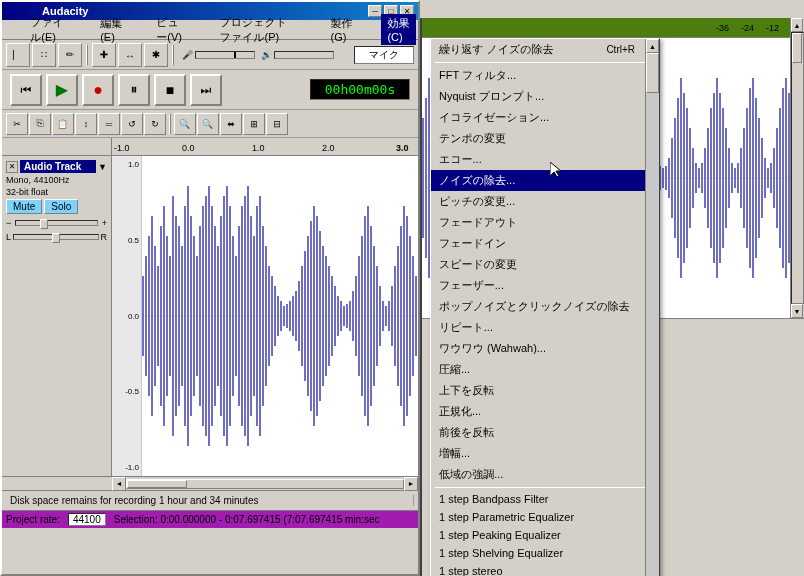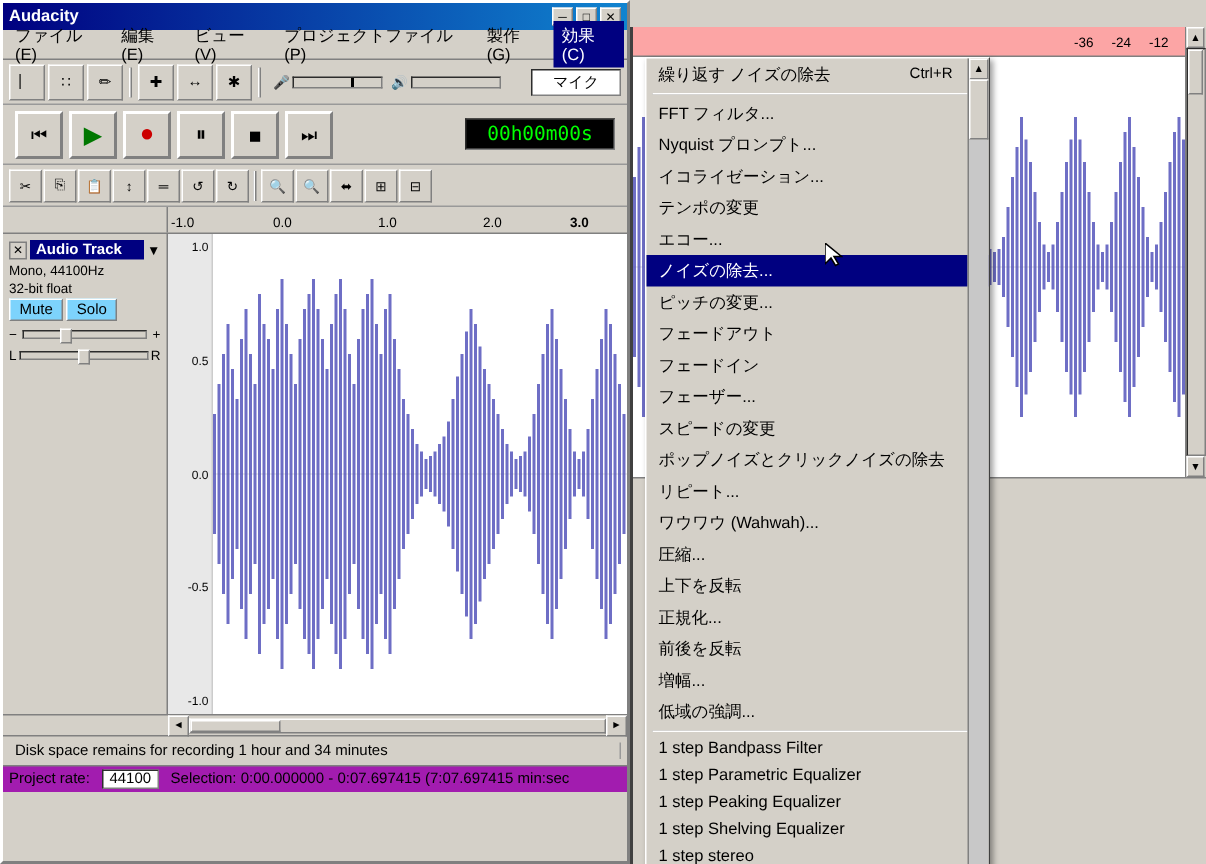--- a/index.html
+++ b/index.html
@@ -3,27 +3,27 @@
   <meta charset="utf-8">
   <style>
     * { margin: 0; padding: 0; box-sizing: border-box; }
     body { width: 804px; height: 576px; background: #d4d0c8; font-family: 'MS UI Gothic', 'MS Gothic', Tahoma, sans-serif; font-size: 11px; overflow: hidden; position: relative; }
 
     
     .main-window { width: 420px; height: 576px; background: #d4d0c8; border: 2px solid #fff; border-right-color: #808080; border-bottom-color: #808080; position: absolute; top: 0; left: 0; }
 
     
     .title-bar { background: linear-gradient(to right, #000080, #1084d0); height: 18px; display: flex; align-items: center; justify-content: space-between; padding: 0 4px; }
-    .title-text { color: white; font-size: 11px; font-weight: bold; }
+    .title-text { color: white; font-size: 11px; font-weight: bold; margin-left: 36px; }
     .title-buttons { display: flex; gap: 2px; }
     .title-btn { width: 14px; height: 12px; background: #d4d0c8; border: 1px solid #808080; border-top-color: #fff; border-left-color: #fff; font-size: 8px; display: flex; align-items: center; justify-content: center; cursor: pointer; }
 
     
     .menu-bar { height: 20px; background: #d4d0c8; display: flex; align-items: center; border-bottom: 1px solid #808080; padding: 0 2px; gap: 2px; }
-    .menu-item { padding: 2px 6px; font-size: 11px; cursor: pointer; }
+    .menu-item { padding: 2px 6px; font-size: 11px; cursor: pointer; margin-left: 20px; }
 
     
     .toolbar-area { height: 30px; background: #d4d0c8; display: flex; align-items: center; padding: 2px 4px; border-bottom: 1px solid #999; gap: 2px; }
     .toolbar-btn { width: 24px; height: 24px; background: #d4d0c8; border: 1px solid #808080; border-top-color: #fff; border-left-color: #fff; display: flex; align-items: center; justify-content: center; cursor: pointer; font-size: 10px; }
     .toolbar-separator { width: 2px; height: 20px; background: #808080; margin: 0 2px; border-left: 1px solid #fff; }
 
     
     .transport-area { height: 40px; background: #d4d0c8; display: flex; align-items: center; padding: 2px 8px; gap: 4px; border-bottom: 1px solid #999; }
     .transport-btn { width: 32px; height: 32px; background: #d4d0c8; border: 2px solid; border-top-color: #fff; border-left-color: #fff; border-bottom-color: #808080; border-right-color: #808080; display: flex; align-items: center; justify-content: center; cursor: pointer; font-size: 14px; }
 
@@ -133,21 +133,21 @@
     <div class="edit-btn">⊟</div>
   </div>
 
   <div style="height:18px;background:#d4d0c8;display:flex;border-bottom:1px solid #808080;font-size:9px;">
     <div style="width:110px;border-right:1px solid #808080;"></div>
     <div style="flex:1;position:relative;overflow:hidden;">
       <span style="position:absolute;left:2px;bottom:2px;">-1.0</span>
       <span style="position:absolute;left:70px;bottom:2px;">0.0</span>
       <span style="position:absolute;left:140px;bottom:2px;">1.0</span>
       <span style="position:absolute;left:210px;bottom:2px;">2.0</span>
-      <span style="position:absolute;left:268px;bottom:2px;font-weight:bold;">3.0</span>
+      <span style="position:absolute;left:284px;bottom:2px;font-weight:bold;">3.0</span>
     </div>
   </div>
 
   <div class="track-area">
 
     <div class="track-controls">
       <div class="track-header">
         <div class="track-close">✕</div>
         <div class="track-name">Audio Track</div>
         <div style="font-size:9px;cursor:pointer;">▼</div>
@@ -307,21 +307,21 @@
   </div>
   <div style="height:18px;background:#a21caf;border-top:1px solid #808080;display:flex;align-items:center;font-size:10px;padding:0 4px;gap:8px;">
     <span>Project rate:</span>
     <div style="border:1px inset #808080;padding:0 4px;background:#fff;">44100</div>
     <span>Selection: 0:00.000000 - 0:07.697415 (7:07.697415 min:sec</span>
   </div>
 </div>
 
 <div style="position:absolute;top:18px;left:420px;width:384px;height:558px;background:#d4d0c8;border-left:2px solid #404040;">
 
-  <div style="display:flex;justify-content:flex-end;padding:2px 8px;gap:12px;font-size:9px;border-bottom:1px solid #808080;height:20px;align-items:center;background:#fca5a5;">
+  <div style="display:flex;justify-content:flex-end;padding:2px 8px;gap:12px;font-size:9px;border-bottom:1px solid #808080;height:20px;align-items:center;background:#4d7c0f;">
     <span>-36</span>
     <span>-24</span>
     <span>-12</span>
     <span>0</span>
   </div>
 
   <div style="background:#fff;margin-top:0;height:280px;position:relative;overflow:hidden;">
     <svg width="384" height="280">
       <rect width="384" height="280" fill="white"></rect>
       <line x1="0" y1="140" x2="384" y2="140" stroke="#ccc" stroke-width="0.5"></line>
@@ -500,24 +500,24 @@
     <div class="menu-entry">
         <span>ピッチの変更...</span>
       </div>
     <div class="menu-entry">
         <span>フェードアウト</span>
       </div>
     <div class="menu-entry">
         <span>フェードイン</span>
       </div>
     <div class="menu-entry">
+        <span>スピードの変更</span>
+      </div>
+    <div class="menu-entry">
         <span>フェーザー...</span>
-      </div>
-    <div class="menu-entry">
-        <span>スピードの変更</span>
       </div>
     <div class="menu-entry">
         <span>ポップノイズとクリックノイズの除去</span>
       </div>
     <div class="menu-entry">
         <span>リピート...</span>
       </div>
     <div class="menu-entry">
         <span>ワウワウ (Wahwah)...</span>
       </div>

